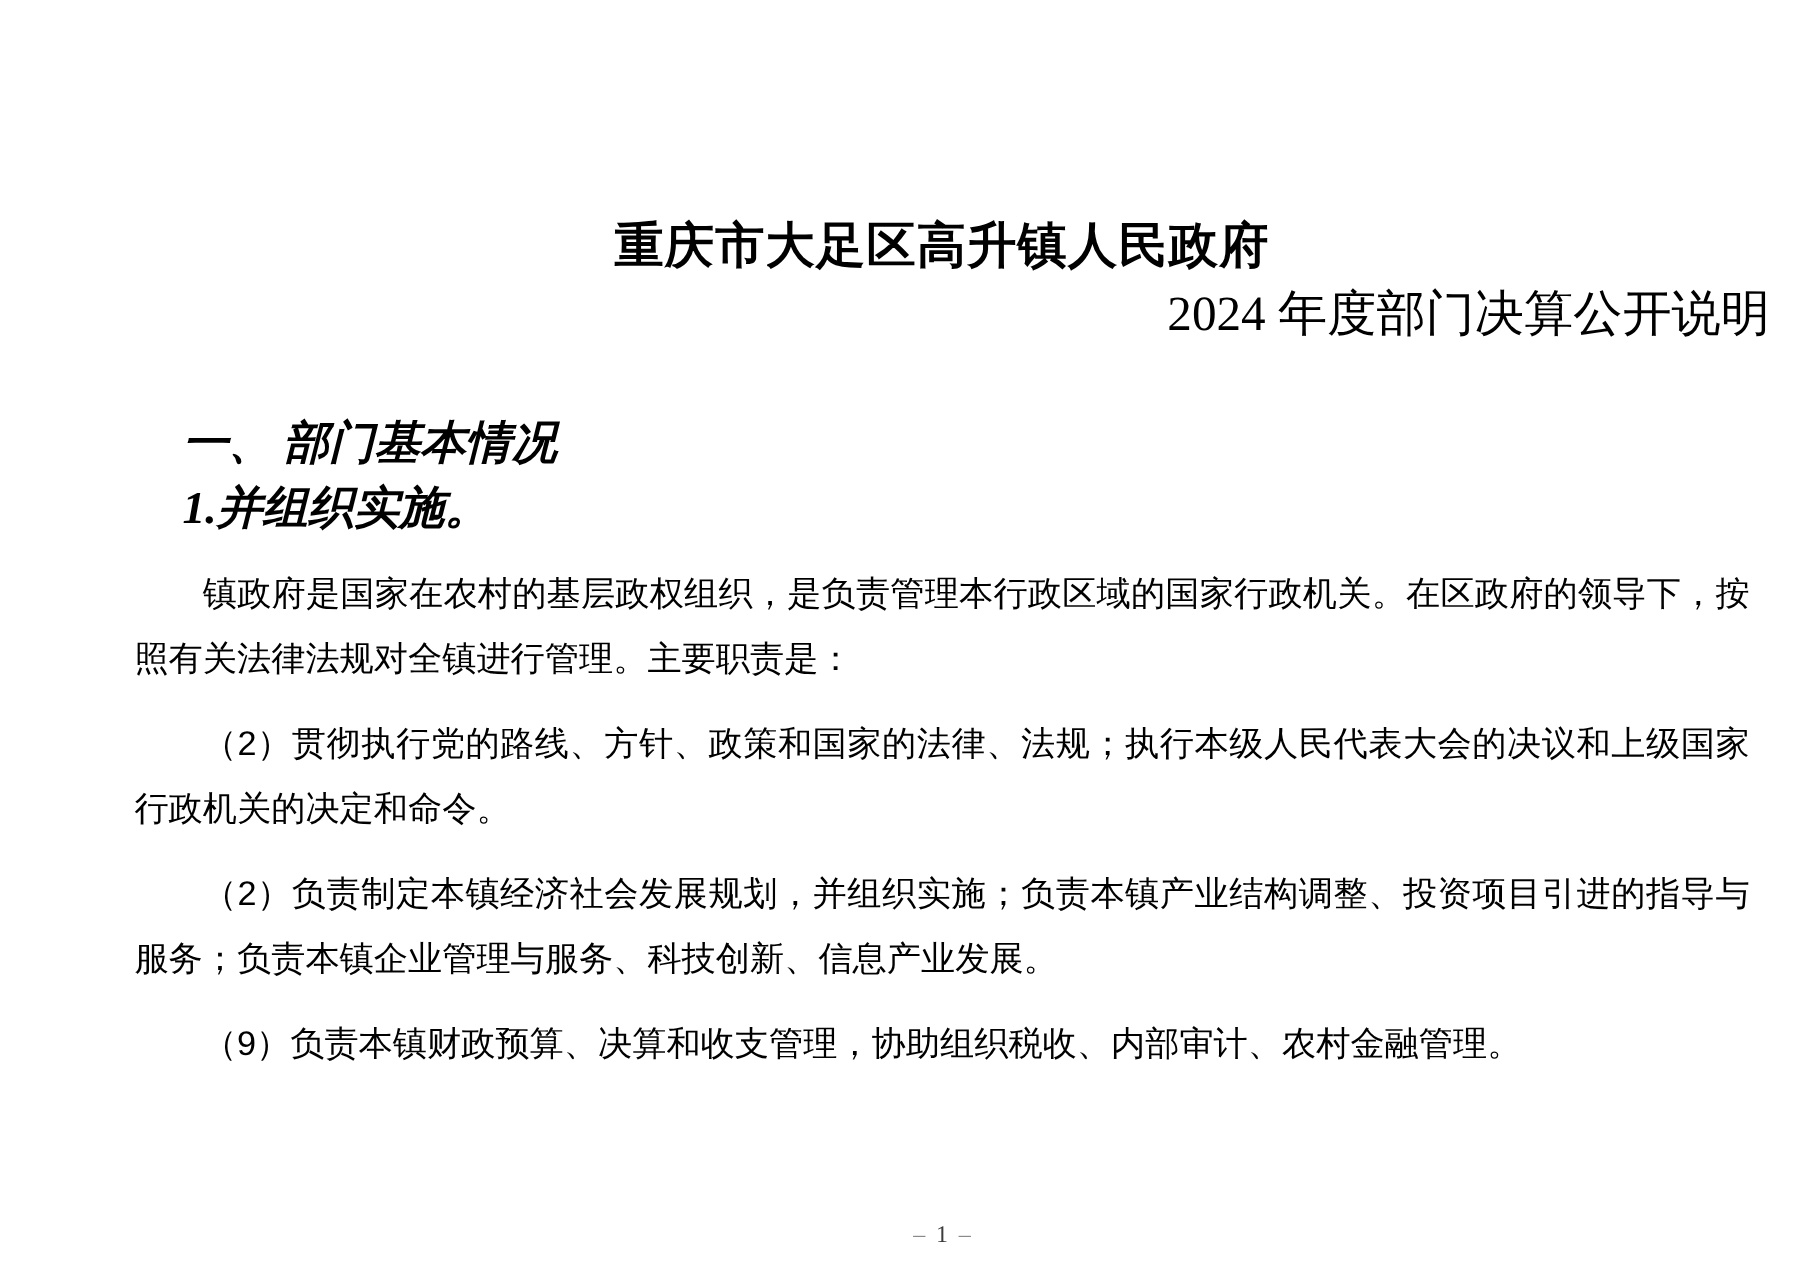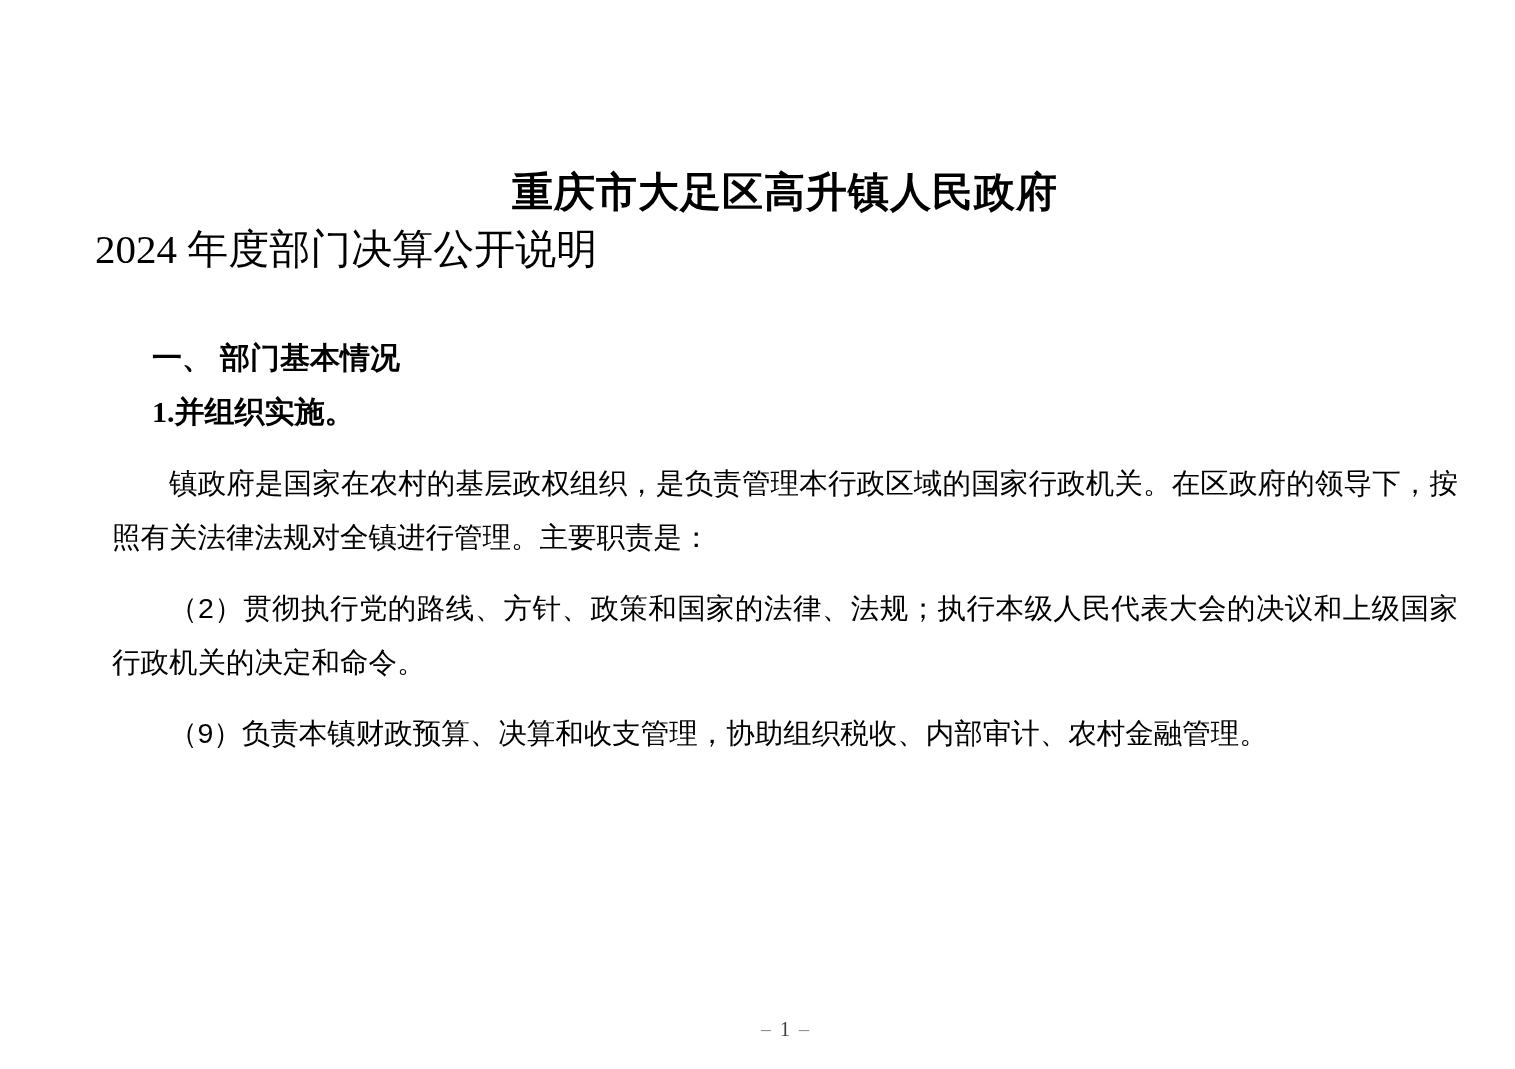--- a/index.html
+++ b/index.html
@@ -9,52 +9,53 @@
   }
   .page {
     position: relative;
     width: 1515px;
     height: 1069px;
     background: #ffffff;
     color: #000000;
     overflow: hidden;
     font-family: "Liberation Sans", sans-serif;
     box-sizing: border-box;
-    padding: 4px 40px 0 95px;
+    padding: 16px 40px 0 95px;
   }
   .doc-title1 {
     margin-top: 160px;
     text-align: center;
     font-size: 41px;
     line-height: 57px;
     font-weight: bold;
     letter-spacing: 1px;
   }
   .doc-title2 {
-    text-align: left;
+    text-align: right;
     font-size: 41px;
     line-height: 57px;
     font-weight: normal;
     font-family: "Liberation Serif", serif;
   }
   .content {
     margin-top: 53px;
     font-size: 28.5px;
     line-height: 54px;
     text-align: justify;
   }
   .content p {
     margin: 17px;
     text-indent: 57px;
   }
   .h1, .h2 {
     font-weight: bold;
-    font-size: 30px;
+    font-size: 38px;
     line-height: 54px;
     text-indent: 57px;
+    font-style: italic;
   }
   .hnum {
     margin-right: 8px;
   }
   .serif {
     font-family: "Liberation Serif", serif;
   }
   .footer {
     position: absolute;
     top: 1016px;
@@ -83,19 +84,20 @@
   <div class="doc-title2"><span class="serif">2024</span><span> 年度部门决算公开说明</span></div>
 
   <div class="content">
 
     <div class="h1"><span class="hnum">一、</span><span>部门基本情况</span></div>
 
     <div class="h2"><span class="serif">1.</span><span>并组织实施。</span></div>
 
     <p>镇政府是国家在农村的基层政权组织，是负责管理本行政区域的国家行政机关。在区政府的领导下，按照有关法律法规对全镇进行管理。主要职责是：</p>
     <p>（2）贯彻执行党的路线、方针、政策和国家的法律、法规；执行本级人民代表大会的决议和上级国家行政机关的决定和命令。</p>
+    <p>（2）负责制定本镇经济社会发展规划，并组织实施；负责本镇产业结构调整、投资项目引进的指导与服务；负责本镇企业管理与服务、科技创新、信息产业发展。</p>
     <p>（9）负责本镇财政预算、决算和收支管理，协助组织税收、内部审计、农村金融管理。</p>
 
   </div>
 
   <div class="footer"><span class="dash">–</span><span class="num">1</span><span class="dash">–</span></div>
 
 </div>
 
 </body></html>

